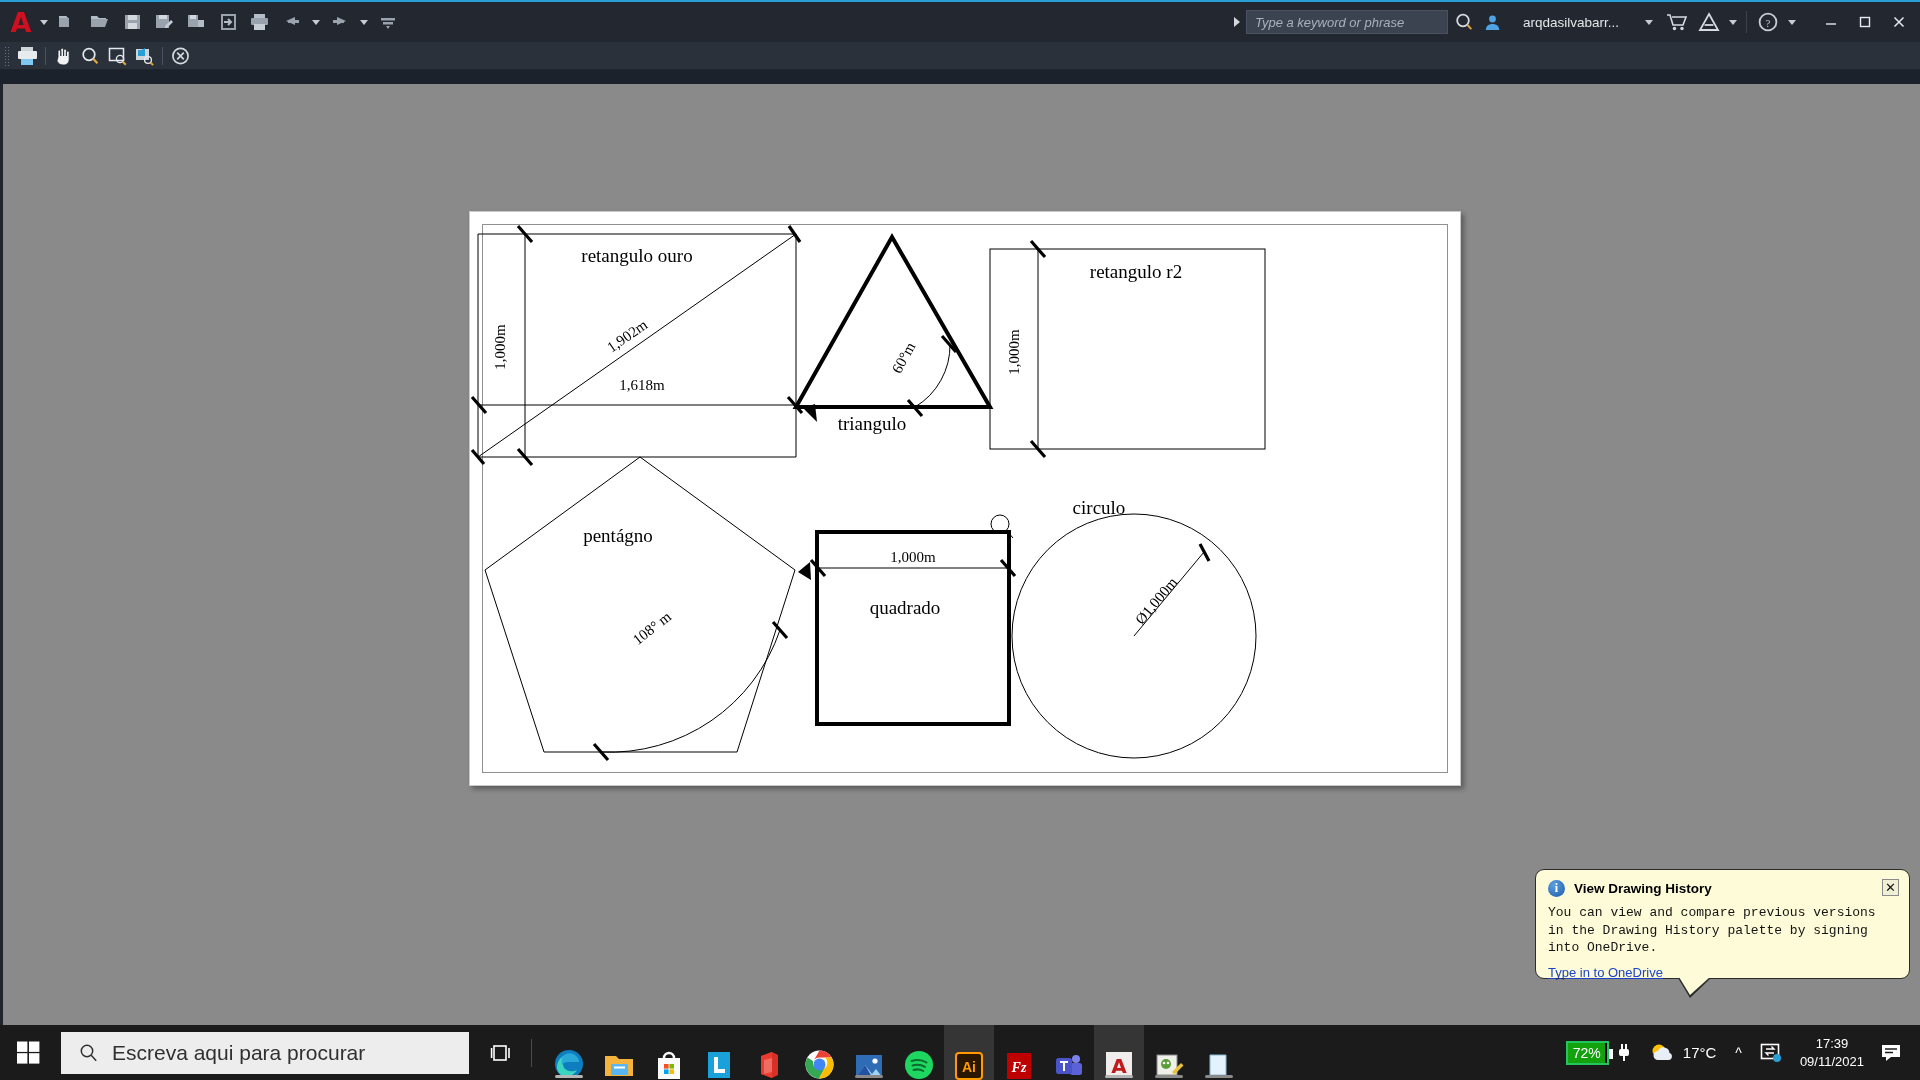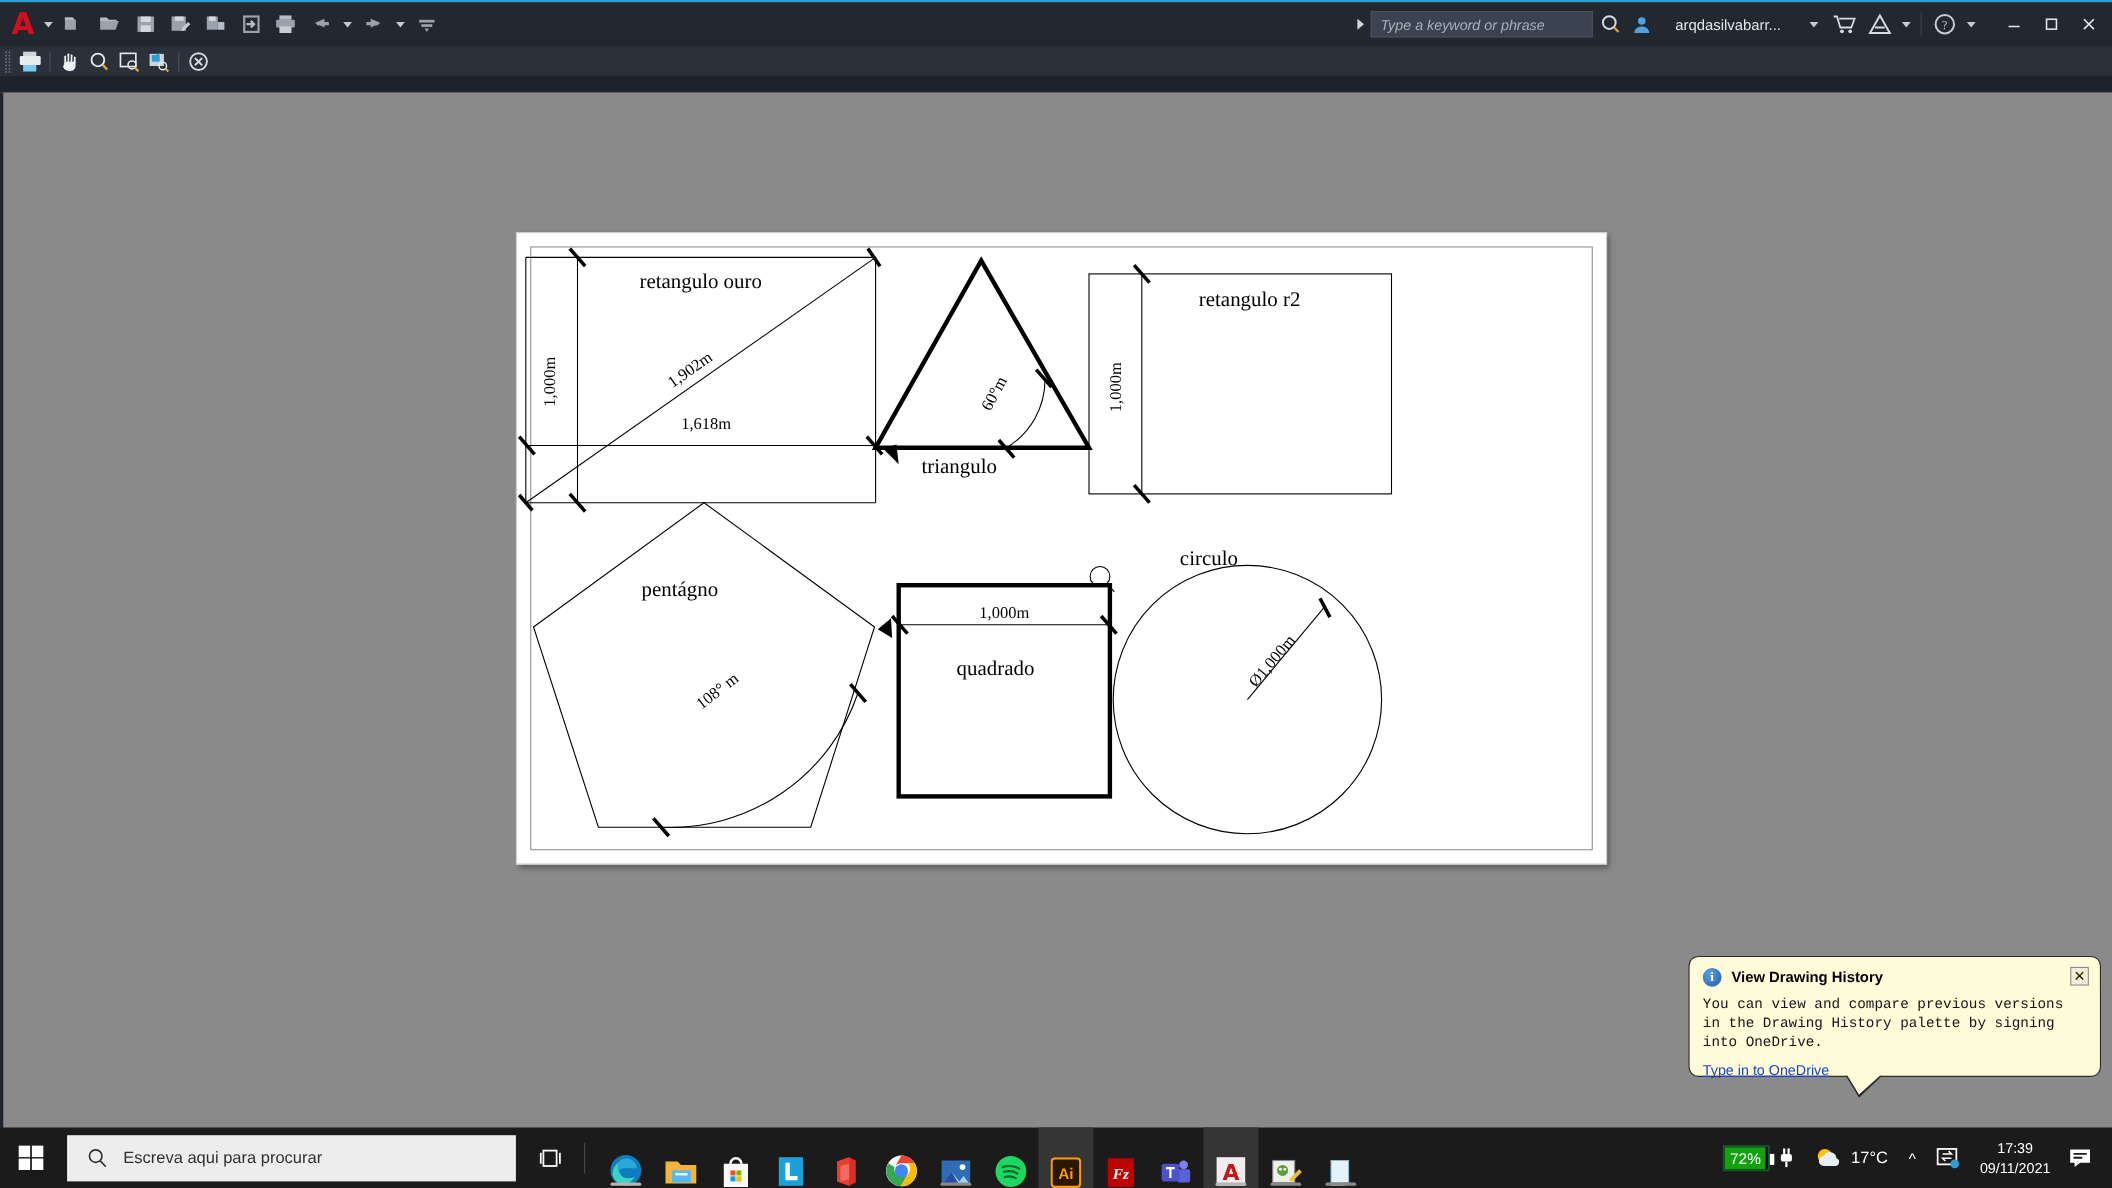--- a/index.html
+++ b/index.html
@@ -152,39 +152,39 @@
   }
   #start-btn {
     width: 56px; height: 55px; display: flex; align-items: center; justify-content: center;
   }
   #tb-search {
     width: 408px; height: 42px; background: #ededed;
     display: flex; align-items: center; gap: 14px; padding-left: 18px;
     margin-left: 5px;
   }
   #tb-search .mag { color: #333; }
-  #tb-search-text { font-size: 15px; color: #303030; }
+  #tb-search-text { font-size: 21px; color: #303030; }
   #taskview { width: 48px; height: 55px; display: flex; align-items:center; justify-content:center; margin-left: 8px; }
   .tb-divider { width: 1px; height: 28px; background: #4a4a4a; margin: 0 6px; }
   .tb-apps { display: flex; align-items: center; margin-left: 6px; }
   .tb-app {
     width: 50px; height: 55px; position: relative;
     display: flex; align-items: flex-end; justify-content: center;
   }
   .tb-app.active { background: #353535; }
   .tb-app .underline {
     position: absolute; bottom: 2px; left: 11px; width: 28px; height: 3px;
     background: #8a8a8a; border-radius: 2px;
   }
   .tb-app .underline.open { background: #b5b5b5; }
   #tray { margin-left: auto; display: flex; align-items: center; height: 55px; padding-right: 6px; }
   .tray-item { display: flex; align-items: center; gap: 8px; padding: 0 9px; height: 55px; }
   .battery-pill {
     display: flex; align-items: center; background: #000;
-    border: 2px solid #14532d; height: 24px; padding-right: 2px; position: relative;
+    border: 2px solid #22c55e; height: 24px; padding-right: 2px; position: relative;
   }
   .battery-fill { background: #13a10e; color: #fff; font-size: 14px; padding: 0 4px 0 5px; height: 20px; line-height: 20px; }
   .battery-cap { position: absolute; right: -6px; top: 6px; width: 4px; height: 10px; background: #fff; }
   .weather { display: flex; align-items: center; gap: 8px; color: #fff; font-size: 15px; }
   .clock { color: #fff; font-size: 13px; text-align: center; line-height: 1.35; padding: 0 10px; }
   .tray-ico { color: #fff; display: flex; align-items: center; justify-content: center; }
   .chevron-up { color: #fff; font-size: 14px; padding: 0 10px; }
 </style>
 </head>
 <body>

